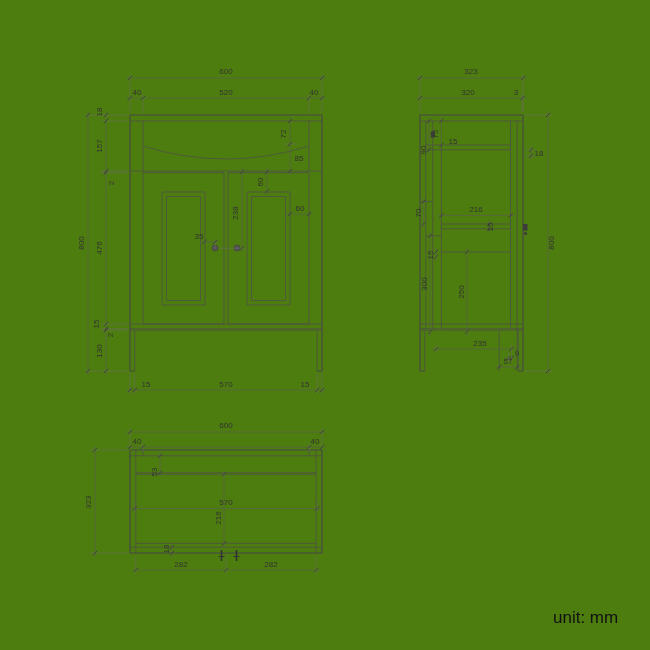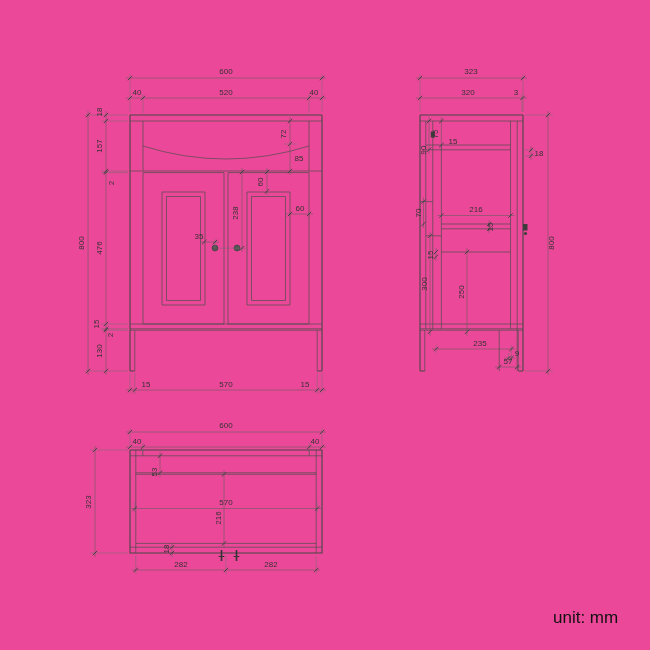--- a/index.html
+++ b/index.html
@@ -1,16 +1,16 @@
 <!DOCTYPE html>
 <html><head>
 <meta charset="utf-8">
 <style>
   html,body{margin:0;padding:0;background:#ffffff;}
-  .canvas{position:relative;width:650px;height:650px;background:#ec4899;overflow:hidden;
+  .canvas{position:relative;width:650px;height:650px;background:#4d7c0f;overflow:hidden;
           font-family:"Liberation Sans",sans-serif;}
   svg{display:block;}
   svg text{font-family:"Liberation Sans",sans-serif;font-size:8px;fill:#333;text-anchor:middle;}
   .outer{fill:none;stroke:#474747;stroke-width:1.1;}
   .inner{fill:none;stroke:#4e4e4e;stroke-width:0.7;}
   .dim{fill:none;stroke:#5c5c5c;stroke-width:0.55;}
   .ext{fill:none;stroke:#6e6e6e;stroke-width:0.5;}
   .tick{fill:none;stroke:#3d3d3d;stroke-width:0.9;}
   .boltA{fill:none;stroke:#333;stroke-width:1.6;}
   .boltB{fill:none;stroke:#333;stroke-width:1;}

